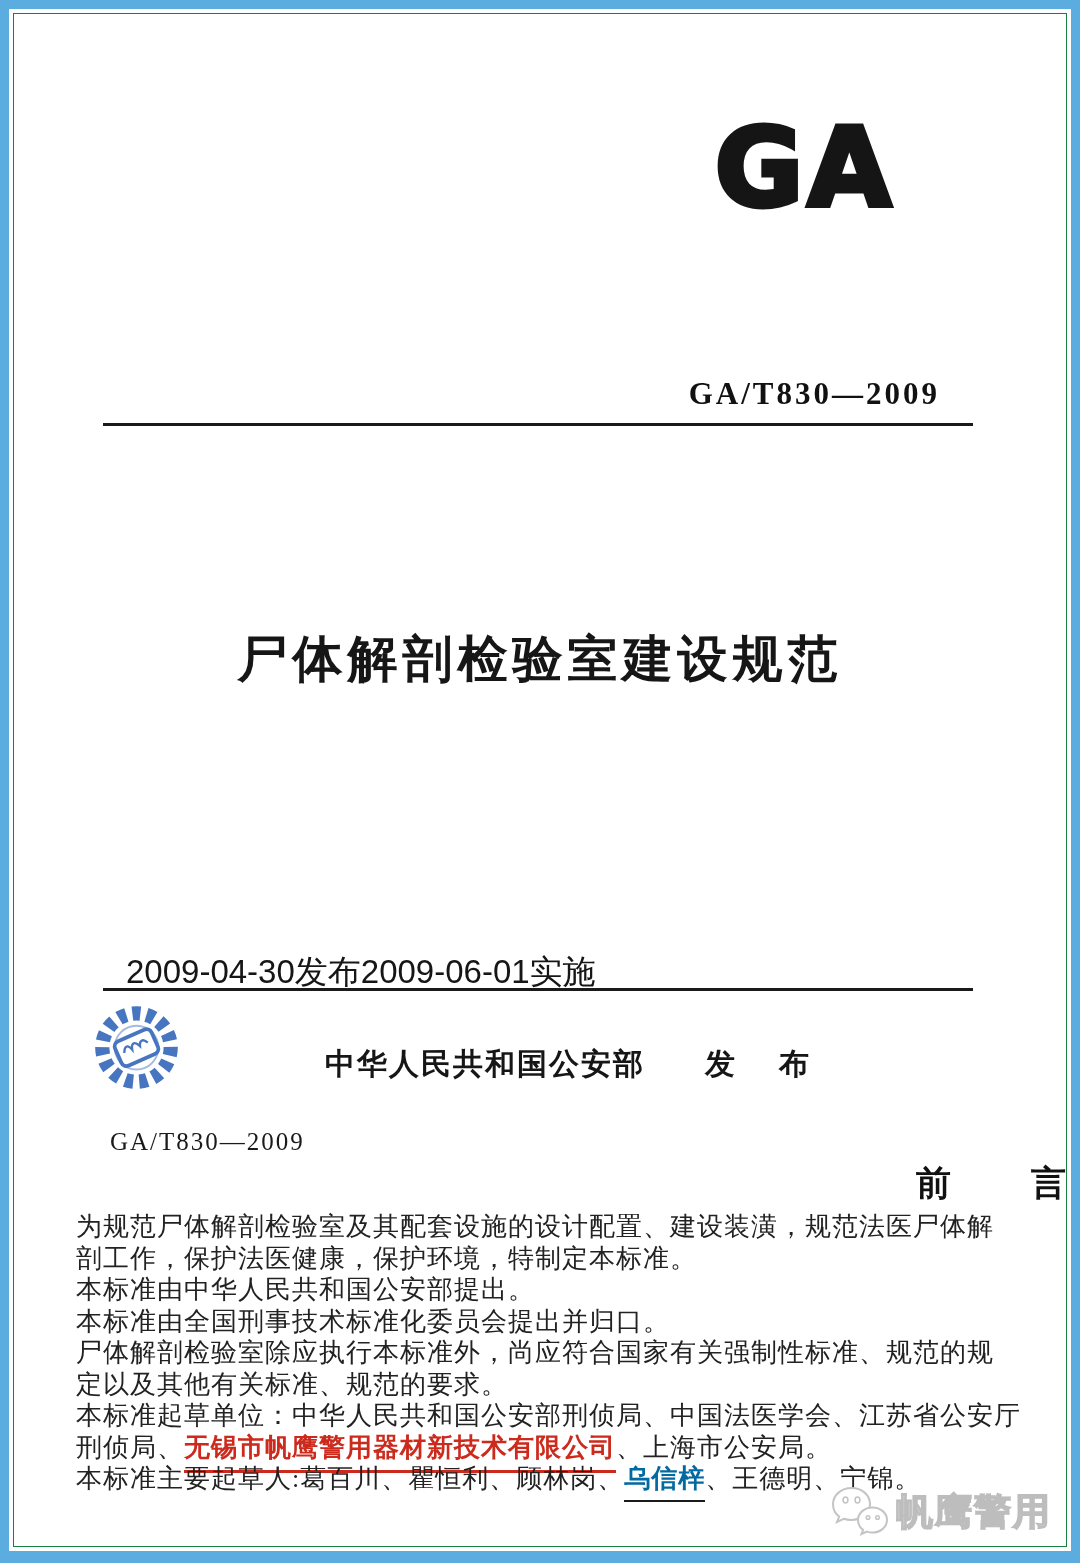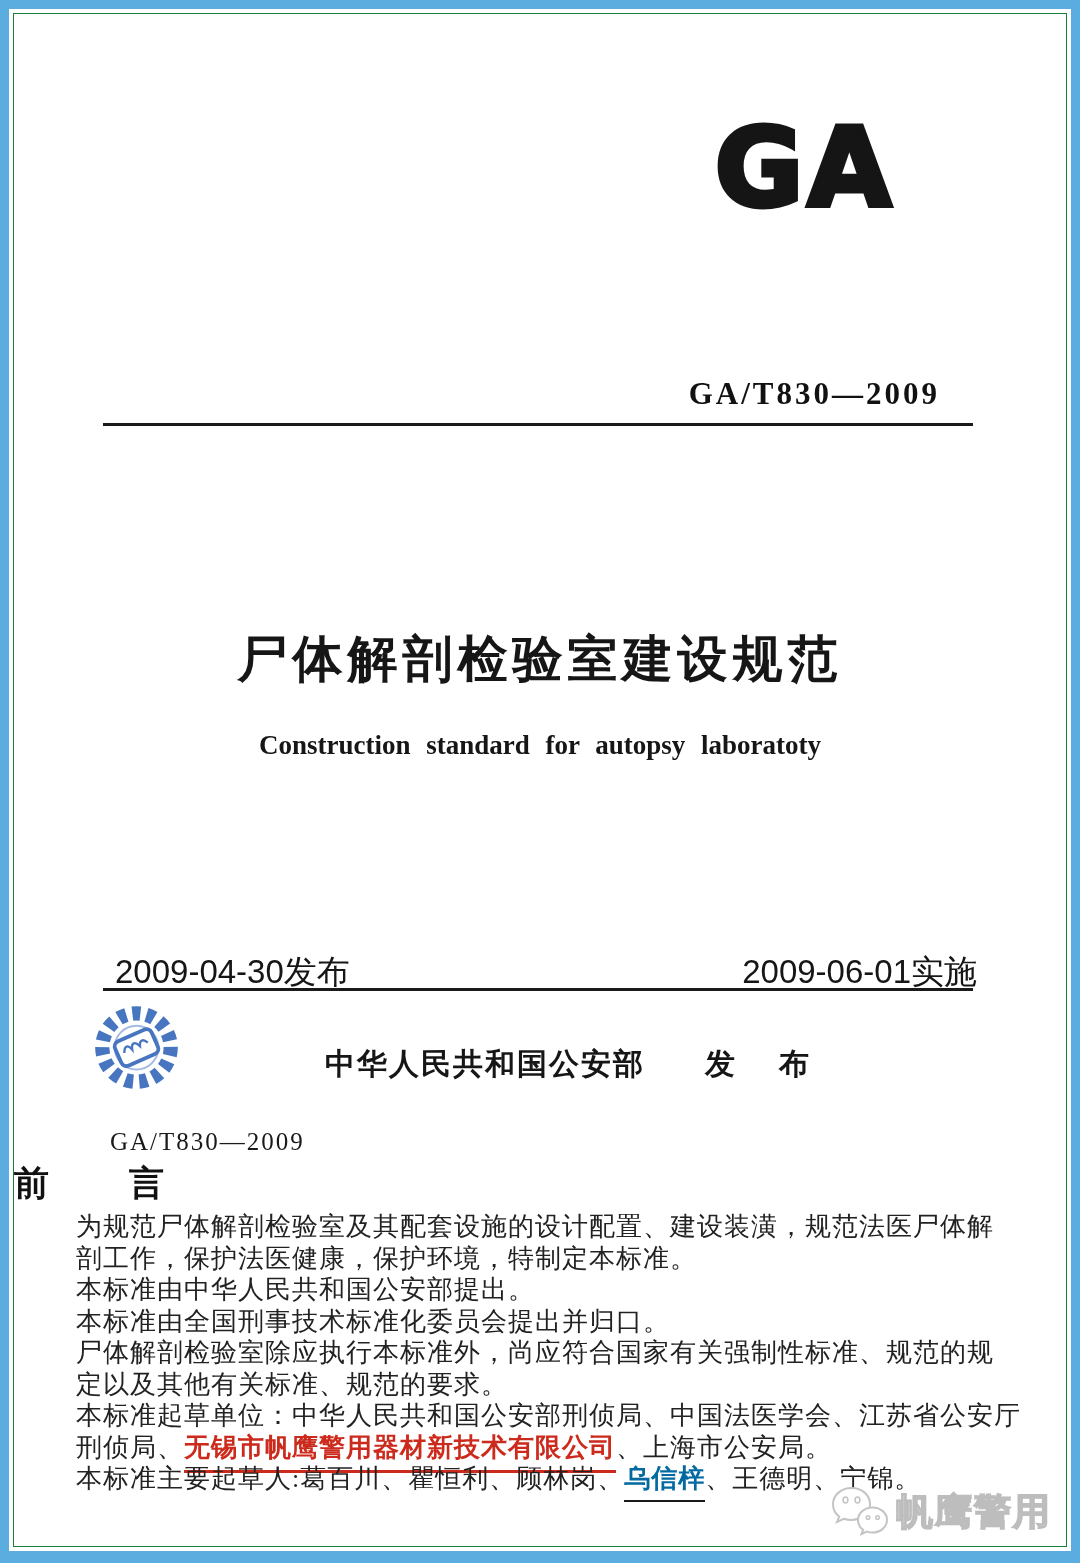--- a/index.html
+++ b/index.html
@@ -45,41 +45,41 @@
     text-align: center; white-space: nowrap;
     font-size: 50px; font-weight: 700; letter-spacing: 5px; color: #161616;
   }
   .title-en {
     position: absolute; top: 716px; left: 0; width: 100%;
     text-align: center; white-space: nowrap;
     font-family: "Liberation Serif", serif;
     font-weight: 700; font-size: 27px; word-spacing: 9px; color: #161616;
   }
   .dates {
-    position: absolute; top: 936px; left: 101px; right: 89px;
-    display: flex; justify-content: space-between;
+    position: absolute; top: 936px; left: 112px; right: 89px;
+    display: flex; justify-content: flex-start;
     font-size: 33px; font-weight: 500; color: #161616; white-space: nowrap;
   }
   .seal { position: absolute; left: 74px; top: 988px; width: 97px; height: 95px; }
   .publisher-row {
     position: absolute; top: 1030px; left: 0; width: 100%;
     text-align: center; white-space: nowrap;
     font-size: 30px; font-weight: 700; letter-spacing: 2px; color: #161616;
     transform: translateX(28px);
   }
   .pub-fa { margin-left: 60px; }
   .pub-bu { margin-left: 42px; }
   .code-small {
     position: absolute; top: 1114px; left: 96px;
     font-family: "Liberation Serif", serif;
     font-size: 25px; letter-spacing: 2px; color: #1a1a1a; white-space: nowrap;
   }
   .fw-head {
     position: absolute; top: 1146px; left: 0; width: 100%;
-    text-align: left; font-size: 35px; font-weight: 700; color: #111;
+    text-align: right; font-size: 35px; font-weight: 700; color: #111;
     white-space: nowrap;
   }
   .fw-head .gap { display: inline-block; width: 80px; }
   .foreword {
     position: absolute; top: 1197px; left: 62px; width: 910px;
     font-family: "Liberation Serif", serif;
     font-size: 26px; line-height: 31.5px; letter-spacing: 1px; color: #222;
   }
   .fw-line { white-space: nowrap; }
   .red-underline {
@@ -108,21 +108,20 @@
 
   <div class="ga-logo">GA</div>
 
 
   <div class="std-code">GA/T830—2009</div>
 
   <div class="rule rule-1"></div>
 
   <div class="title-cn">尸体解剖检验室建设规范</div>
 
-  <div class="title-en">Construction standard for autopsy laboratoty</div>
 
   <div class="dates">
     <span>2009-04-30发布</span>
     <span>2009-06-01实施</span>
   </div>
 
   <div class="rule rule-2"></div>
 
   <svg class="seal" viewBox="0 0 100 100">
     <g opacity="0.88">

